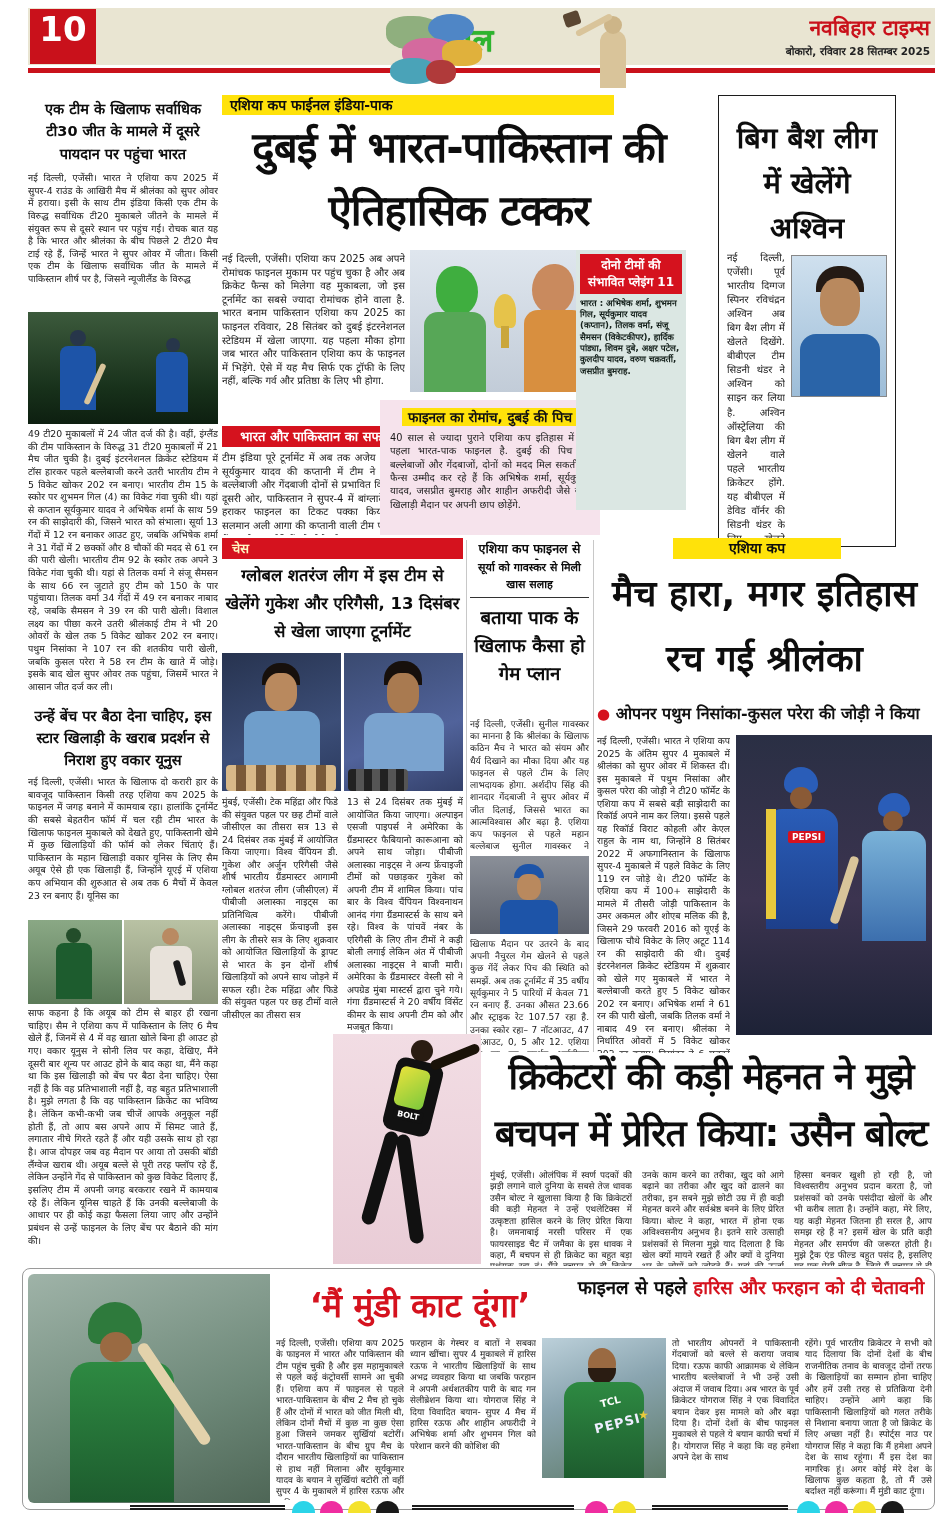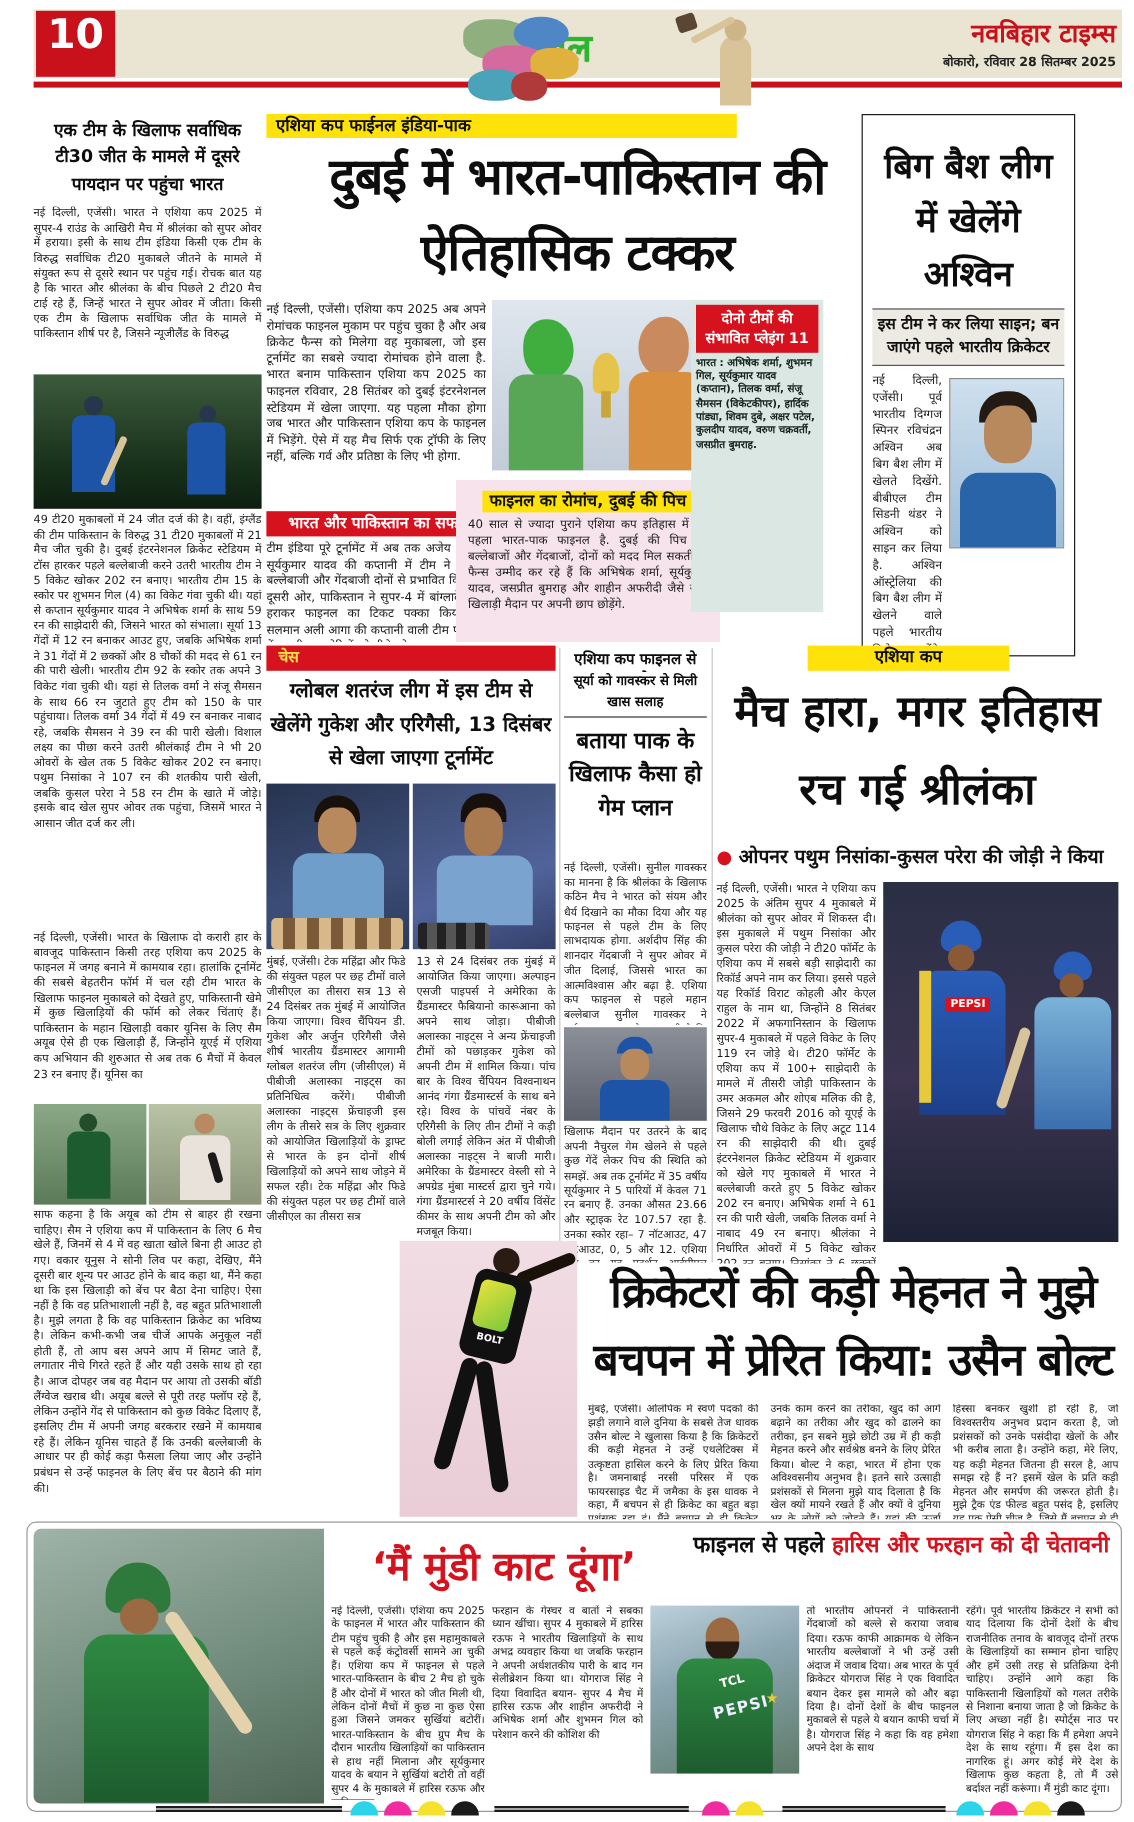--- a/index.html
+++ b/index.html
@@ -53,36 +53,37 @@
   <div class="abs just" style="left:28px;top:172px;width:190px;height:138px;font-size:9.3px;">नई दिल्ली, एजेंसी। भारत ने एशिया कप 2025 में सुपर-4 राउंड के आखिरी मैच में श्रीलंका को सुपर ओवर में हराया। इसी के साथ टीम इंडिया किसी एक टीम के विरुद्ध सर्वाधिक टी20 मुकाबले जीतने के मामले में संयुक्त रूप से दूसरे स्थान पर पहुंच गई। रोचक बात यह है कि भारत और श्रीलंका के बीच पिछले 2 टी20 मैच टाई रहे हैं, जिन्हें भारत ने सुपर ओवर में जीता। किसी एक टीम के खिलाफ सर्वाधिक जीत के मामले में पाकिस्तान शीर्ष पर है, जिसने न्यूजीलैंड के विरुद्ध</div>
   <div class="ph" style="left:28px;top:312px;width:190px;height:112px;background:linear-gradient(180deg,#3c5a3c 0%,#17301a 70%,#0d1f10 100%);">
     <span class="abs figure-head" style="left:42px;top:18px;width:16px;height:16px;background:#27364a;"></span>
     <span class="abs" style="left:32px;top:34px;width:36px;height:64px;background:#1d54a8;border-radius:8px 8px 0 0;"></span>
     <span class="abs figure-head" style="left:138px;top:26px;width:14px;height:14px;background:#27364a;"></span>
     <span class="abs" style="left:128px;top:40px;width:32px;height:60px;background:#1d54a8;border-radius:8px 8px 0 0;"></span>
     <span class="abs" style="left:64px;top:50px;width:6px;height:44px;background:#d8c49a;transform:rotate(24deg);border-radius:3px;"></span>
   </div>
   <div class="abs just" style="left:28px;top:428px;width:190px;height:274px;font-size:9.3px;">49 टी20 मुकाबलों में 24 जीत दर्ज की है। वहीं, इंग्लैंड की टीम पाकिस्तान के विरुद्ध 31 टी20 मुकाबलों में 21 मैच जीत चुकी है। दुबई इंटरनेशनल क्रिकेट स्टेडियम में टॉस हारकर पहले बल्लेबाजी करने उतरी भारतीय टीम ने 5 विकेट खोकर 202 रन बनाए। भारतीय टीम 15 के स्कोर पर शुभमन गिल (4) का विकेट गंवा चुकी थी। यहां से कप्तान सूर्यकुमार यादव ने अभिषेक शर्मा के साथ 59 रन की साझेदारी की, जिसने भारत को संभाला। सूर्या 13 गेंदों में 12 रन बनाकर आउट हुए, जबकि अभिषेक शर्मा ने 31 गेंदों में 2 छक्कों और 8 चौकों की मदद से 61 रन की पारी खेली। भारतीय टीम 92 के स्कोर तक अपने 3 विकेट गंवा चुकी थी। यहां से तिलक वर्मा ने संजू सैमसन के साथ 66 रन जुटाते हुए टीम को 150 के पार पहुंचाया। तिलक वर्मा 34 गेंदों में 49 रन बनाकर नाबाद रहे, जबकि सैमसन ने 39 रन की पारी खेली। विशाल लक्ष्य का पीछा करने उतरी श्रीलंकाई टीम ने भी 20 ओवरों के खेल तक 5 विकेट खोकर 202 रन बनाए। पथुम निसांका ने 107 रन की शतकीय पारी खेली, जबकि कुसल परेरा ने 58 रन टीम के खाते में जोड़े। इसके बाद खेल सुपर ओवर तक पहुंचा, जिसमें भारत ने आसान जीत दर्ज कर ली।</div>
 
+  <div class="abs hl" style="left:28px;top:706px;width:190px;height:66px;font-size:14.5px;line-height:1.5;">उन्हें बेंच पर बैठा देना चाहिए, इस स्टार खिलाड़ी के खराब प्रदर्शन से निराश हुए वकार यूनुस</div>
   <div class="abs just" style="left:28px;top:776px;width:190px;height:142px;font-size:9.3px;">नई दिल्ली, एजेंसी। भारत के खिलाफ दो करारी हार के बावजूद पाकिस्तान किसी तरह एशिया कप 2025 के फाइनल में जगह बनाने में कामयाब रहा। हालांकि टूर्नामेंट की सबसे बेहतरीन फॉर्म में चल रही टीम भारत के खिलाफ फाइनल मुकाबले को देखते हुए, पाकिस्तानी खेमे में कुछ खिलाड़ियों की फॉर्म को लेकर चिंताएं हैं। पाकिस्तान के महान खिलाड़ी वकार यूनिस के लिए सैम अयूब ऐसे ही एक खिलाड़ी हैं, जिन्होंने यूएई में एशिया कप अभियान की शुरुआत से अब तक 6 मैचों में केवल 23 रन बनाए हैं। यूनिस का</div>
   <div class="ph" style="left:28px;top:920px;width:190px;height:84px;display:flex;gap:2px;">
     <span class="abs" style="left:0;top:0;width:94px;height:84px;background:linear-gradient(180deg,#8aa885 0%,#5b7a58 100%);">
       <span class="abs figure-head" style="left:38px;top:8px;width:15px;height:15px;background:#234d2a;"></span>
       <span class="abs" style="left:28px;top:23px;width:36px;height:56px;background:#1d5c2e;border-radius:8px 8px 0 0;"></span>
     </span>
     <span class="abs" style="left:96px;top:0;width:94px;height:84px;background:linear-gradient(180deg,#b9c2a4 0%,#8a9579 100%);">
       <span class="abs figure-head" style="left:38px;top:8px;width:17px;height:17px;background:#b98a62;"></span>
       <span class="abs" style="left:26px;top:26px;width:42px;height:54px;background:#e8e2da;border-radius:8px 8px 0 0;"></span>
       <span class="abs" style="left:52px;top:40px;width:7px;height:26px;background:#1a1a1a;transform:rotate(-16deg);border-radius:3px;"></span>
     </span>
   </div>
   <div class="abs just" style="left:28px;top:1007px;width:190px;height:300px;font-size:9.3px;">साफ कहना है कि अयूब को टीम से बाहर ही रखना चाहिए। सैम ने एशिया कप में पाकिस्तान के लिए 6 मैच खेले हैं, जिनमें से 4 में वह खाता खोले बिना ही आउट हो गए। वकार यूनुस ने सोनी लिव पर कहा, देखिए, मैंने दूसरी बार शून्य पर आउट होने के बाद कहा था, मैंने कहा था कि इस खिलाड़ी को बेंच पर बैठा देना चाहिए। ऐसा नहीं है कि वह प्रतिभाशाली नहीं है, वह बहुत प्रतिभाशाली है। मुझे लगता है कि वह पाकिस्तान क्रिकेट का भविष्य है। लेकिन कभी-कभी जब चीजें आपके अनुकूल नहीं होती हैं, तो आप बस अपने आप में सिमट जाते हैं, लगातार नीचे गिरते रहते हैं और यही उसके साथ हो रहा है। आज दोपहर जब वह मैदान पर आया तो उसकी बॉडी लैंग्वेज खराब थी। अयूब बल्ले से पूरी तरह फ्लॉप रहे हैं, लेकिन उन्होंने गेंद से पाकिस्तान को कुछ विकेट दिलाए हैं, इसलिए टीम में अपनी जगह बरकरार रखने में कामयाब रहे हैं। लेकिन यूनिस चाहते हैं कि उनकी बल्लेबाजी के आधार पर ही कोई कड़ा फैसला लिया जाए और उन्होंने प्रबंधन से उन्हें फाइनल के लिए बेंच पर बैठाने की मांग की।</div>
 
   <div class="abs" style="left:222px;top:95px;width:392px;height:20px;background:#ffe20a;color:#0d0d0d;font-size:14px;font-weight:800;line-height:20px;padding-left:8px;">एशिया कप फाईनल इंडिया-पाक</div>
-  <div class="abs hl" style="left:235px;top:116px;width:492px;height:132px;font-size:42px;line-height:1.5;letter-spacing:-1px;">दुबई में भारत-पाकिस्तान की ऐतिहासिक टक्कर</div>
+  <div class="abs hl" style="left:213px;top:116px;width:492px;height:132px;font-size:42px;line-height:1.5;letter-spacing:-1px;">दुबई में भारत-पाकिस्तान की ऐतिहासिक टक्कर</div>
   <div class="abs just" style="left:222px;top:252px;width:183px;height:170px;font-size:10px;">नई दिल्ली, एजेंसी। एशिया कप 2025 अब अपने रोमांचक फाइनल मुकाम पर पहुंच चुका है और अब क्रिकेट फैन्स को मिलेगा वह मुकाबला, जो इस टूर्नामेंट का सबसे ज्यादा रोमांचक होने वाला है. भारत बनाम पाकिस्तान एशिया कप 2025 का फाइनल रविवार, 28 सितंबर को दुबई इंटरनेशनल स्टेडियम में खेला जाएगा. यह पहला मौका होगा जब भारत और पाकिस्तान एशिया कप के फाइनल में भिड़ेंगे. ऐसे में यह मैच सिर्फ एक ट्रॉफी के लिए नहीं, बल्कि गर्व और प्रतिष्ठा के लिए भी होगा.</div>
   <div class="abs" style="left:222px;top:426px;width:183px;height:21px;background:#d5121e;color:#fff;font-size:13px;font-weight:800;text-align:center;line-height:21px;">भारत और पाकिस्तान का सफर</div>
   <div class="abs just" style="left:222px;top:451px;width:183px;height:84px;font-size:10px;">टीम इंडिया पूरे टूर्नामेंट में अब तक अजेय रही है. सूर्यकुमार यादव की कप्तानी में टीम ने दमदार बल्लेबाजी और गेंदबाजी दोनों से प्रभावित किया है. दूसरी ओर, पाकिस्तान ने सुपर-4 में बांग्लादेश को हराकर फाइनल का टिकट पक्का किया था, सलमान अली आगा की कप्तानी वाली टीम फाइनल में अपनी कमजोरियों को पीछे छोड़कर नया इतिहास रचने उतरेगी.</div>
 
   <div class="ph" style="left:410px;top:250px;width:190px;height:142px;background:linear-gradient(180deg,#dfe6ee 0%,#c2ccd8 100%);">
     <span class="abs figure-head" style="left:26px;top:16px;width:42px;height:50px;background:#3fae3f;border-radius:46% 54% 50% 50%;"></span>
     <span class="abs" style="left:14px;top:62px;width:62px;height:80px;background:#57a757;border-radius:14px 14px 0 0;"></span>
     <span class="abs figure-head" style="left:122px;top:14px;width:42px;height:50px;background:#c98a5e;border-radius:54% 46% 50% 50%;"></span>
     <span class="abs" style="left:114px;top:60px;width:62px;height:82px;background:#d88f3f;border-radius:14px 14px 0 0;"></span>
     <span class="abs" style="left:84px;top:44px;width:22px;height:34px;background:#e6c34a;border-radius:50% 50% 20% 20%;"></span>
@@ -96,35 +97,34 @@
     <div class="just" style="font-size:9.8px;height:100px;">40 साल से ज्यादा पुराने एशिया कप इतिहास में यह पहला भारत-पाक फाइनल है. दुबई की पिच पर बल्लेबाजों और गेंदबाजों, दोनों को मदद मिल सकती है. फैन्स उम्मीद कर रहे हैं कि अभिषेक शर्मा, सूर्यकुमार यादव, जसप्रीत बुमराह और शाहीन अफरीदी जैसे स्टार खिलाड़ी मैदान पर अपनी छाप छोड़ेंगे.</div>
   </div>
 
   <div class="abs" style="left:576px;top:250px;width:110px;height:260px;background:#dbe7e3;padding:4px;overflow:hidden;">
     <div style="background:#d5121e;color:#fff;font-size:12px;font-weight:800;text-align:center;line-height:1.4;padding:3px 2px;margin-bottom:4px;">दोनो टीमों की संभावित प्लेइंग 11</div>
     <div style="font-size:8.6px;line-height:1.32;color:#15211c;font-weight:600;">भारत : अभिषेक शर्मा, शुभमन गिल, सूर्यकुमार यादव (कप्तान), तिलक वर्मा, संजू सैमसन (विकेटकीपर), हार्दिक पांड्या, शिवम दुबे, अक्षर पटेल, कुलदीप यादव, वरुण चक्रवर्ती, जसप्रीत बुमराह.</div>
   </div>
 
   <div class="abs" style="left:718px;top:95px;width:178px;height:452px;border:1.5px solid #1c1c1c;padding:20px 8px;overflow:hidden;">
     <div class="hl" style="font-size:29px;line-height:1.55;">बिग बैश लीग में खेलेंगे अश्विन</div>
-    <div style="border-top:1.5px solid #555;border-bottom:1.5px solid #555;background:#eceae2;font-size:13px;font-weight:800;text-align:center;line-height:1.45;padding:4px 2px;margin:6px 0;">इस टीम ने कर लिया साइन; बन जाएंगे पहले भारतीय क्रिकेटर</div>
     <div style="overflow:hidden;">
       <span class="ph" style="position:relative;float:right;width:96px;height:142px;margin:4px 0 4px 6px;background:linear-gradient(180deg,#cfe0ee 0%,#9dbdd8 100%);display:inline-block;border:1px solid #888;">
         <span class="abs" style="left:24px;top:10px;width:48px;height:26px;background:#241a14;border-radius:22px 22px 0 0;"></span>
         <span class="abs figure-head" style="left:28px;top:22px;width:40px;height:48px;background:#b9895e;border-radius:42%;"></span>
         <span class="abs" style="left:8px;top:78px;width:80px;height:64px;background:#2a64a8;border-radius:16px 16px 0 0;"></span>
       </span>
       <span class="just" style="font-size:9.9px;line-height:1.42;display:block;">नई दिल्ली, एजेंसी। पूर्व भारतीय दिग्गज स्पिनर रविचंद्रन अश्विन अब बिग बैश लीग में खेलते दिखेंगे. बीबीएल टीम सिडनी थंडर ने अश्विन को साइन कर लिया है. अश्विन ऑस्ट्रेलिया की बिग बैश लीग में खेलने वाले पहले भारतीय क्रिकेटर होंगे. यह बीबीएल में डेविड वॉर्नर की सिडनी थंडर के लिए खेलते दिखेंगे. इसी साल इंटरनेशनल क्रिकेट और आईपीएल से संन्यास लेने वाले 39 साल के रविचंद्रन अश्विन 14 दिसंबर से 25 जनवरी तक होने वाले बीबीएल के दूसरे हाफ में उपलब्ध होंगे. यानी वह पूरे टूर्नामेंट में नहीं खेलेंगे. अश्विन टूर्नामेंट के बीच में सिडनी थंडर से जुड़ेंगे. अश्विन के हवाले से कहा, सिडनी थंडर मेरे इस्तेमाल के बारे में सहज थे. उनके साथ मेरी बातचीत बहुत अच्छी रही और हम मेरी भूमिका को लेकर पूरी तरह सहमत हैं. मुझे डेव (डेविड) वॉर्नर का खेल बहुत पसंद है. मैं टीम के लिए प्रदर्शन करने के लिए बेताब हूं. सिडनी थंडर के महाप्रबंधक ट्रेंट कोपलैंड ने इसे बीबीएल के इतिहास में सबसे बड़ा करार बताया.</span>
     </div>
   </div>
 
   <div class="vr" style="left:466px;top:540px;height:512px;"></div>
   <div class="vr" style="left:593px;top:540px;height:512px;"></div>
 
-  <div class="abs" style="left:222px;top:538px;width:241px;height:21px;background:#d5121e;color:#fde047;font-size:13px;font-weight:800;line-height:21px;padding-left:10px;">चेस</div>
+  <div class="abs" style="left:222px;top:538px;width:241px;height:21px;background:#d5121e;color:#fef9c3;font-size:13px;font-weight:800;line-height:21px;padding-left:10px;">चेस</div>
   <div class="abs hl" style="left:222px;top:562px;width:241px;height:88px;font-size:16.5px;line-height:1.7;">ग्लोबल शतरंज लीग में इस टीम से खेलेंगे गुकेश और एरिगैसी, 13 दिसंबर से खेला जाएगा टूर्नामेंट</div>
   <div class="abs" style="left:222px;top:653px;width:241px;height:138px;">
     <span class="ph" style="left:0;top:0;width:119px;height:138px;background:linear-gradient(160deg,#27334f 0%,#3c4e78 60%,#2b3a5e 100%);">
       <span class="abs" style="left:40px;top:10px;width:38px;height:22px;background:#17100c;border-radius:18px 18px 0 0;"></span>
       <span class="abs figure-head" style="left:43px;top:20px;width:32px;height:38px;background:#b9895e;border-radius:42%;"></span>
       <span class="abs" style="left:22px;top:58px;width:76px;height:58px;background:#6f9ecb;border-radius:14px 14px 0 0;"></span>
       <span class="abs" style="left:4px;top:112px;width:110px;height:26px;background:repeating-linear-gradient(90deg,#d8b888 0 10px,#7a5a38 10px 20px);border-radius:4px;"></span>
     </span>
     <span class="ph" style="left:122px;top:0;width:119px;height:138px;background:linear-gradient(160deg,#3a4a70 0%,#51639b 60%,#33406a 100%);">
       <span class="abs" style="left:40px;top:8px;width:38px;height:24px;background:#17100c;border-radius:18px 18px 0 0;"></span>

